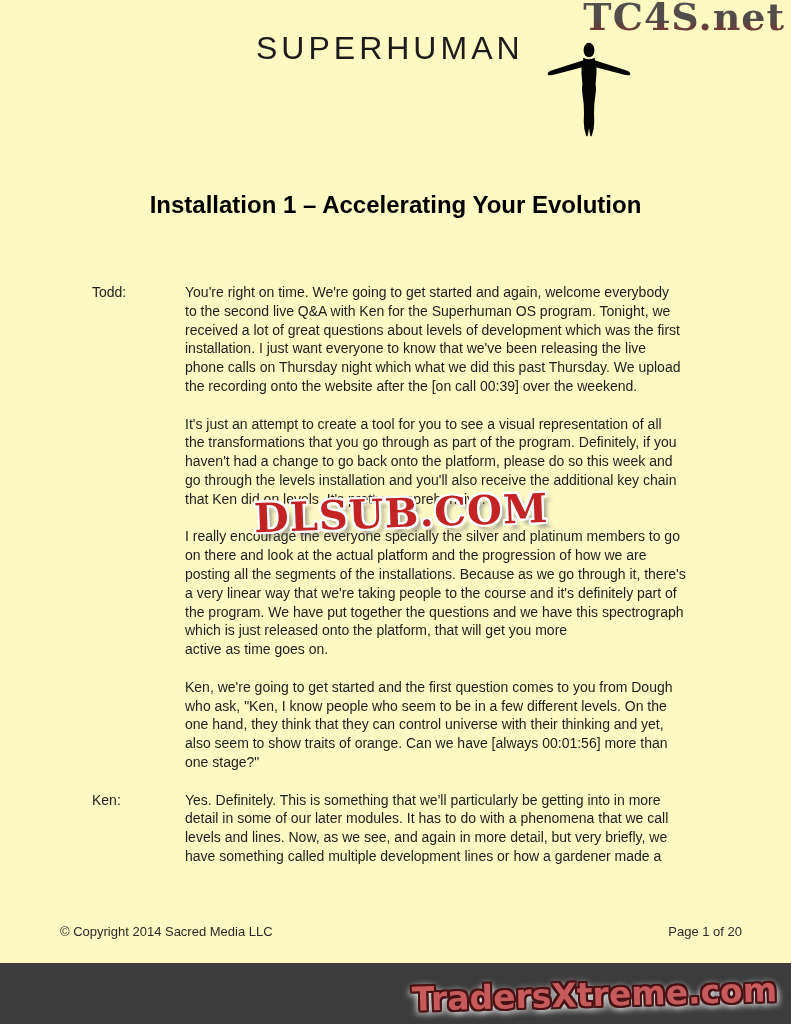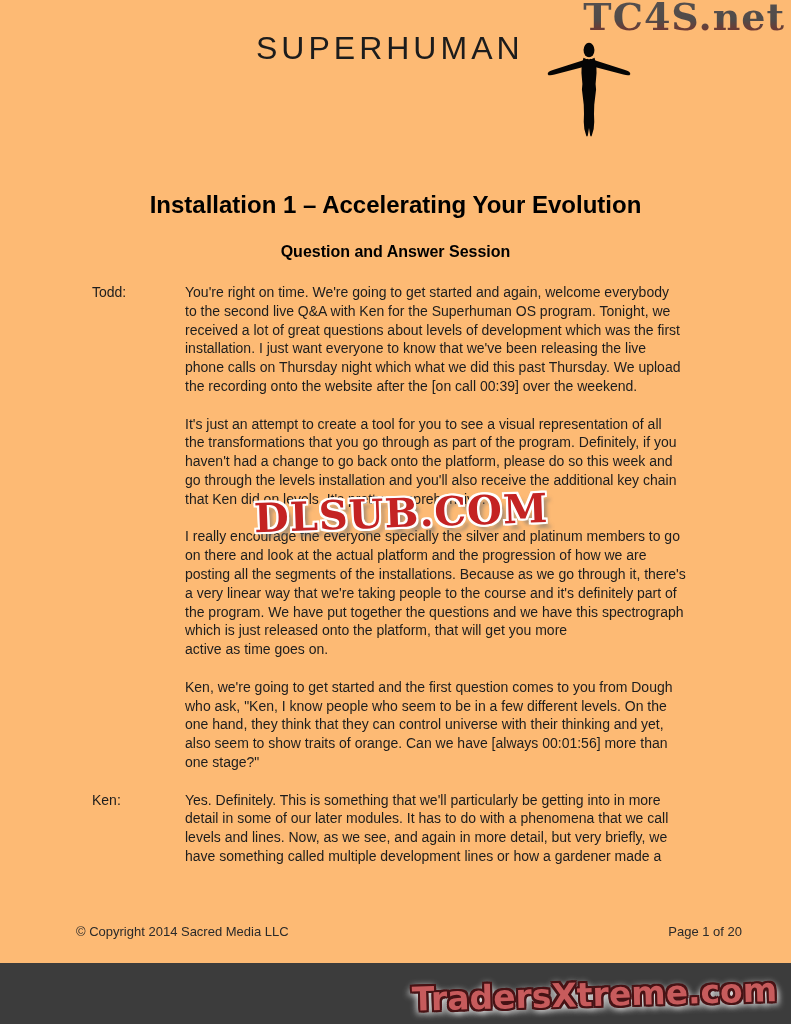--- a/index.html
+++ b/index.html
@@ -1,17 +1,17 @@
 <!DOCTYPE html>
 <html><head>
 <meta charset="utf-8">
 <style>
   html,body{margin:0;padding:0;background:#fff;}
   .page{
-    position:relative;width:791px;height:1024px;background:#fdba74;overflow:hidden;
+    position:relative;width:791px;height:1024px;background:#fef9c3;overflow:hidden;
     font-family:"Liberation Sans",sans-serif;color:#1d1d1d;
   }
   
   .tc4s{
     position:absolute;top:-6px;right:6px;
     font-family:"DejaVu Serif",serif;font-weight:bold;font-size:38px;letter-spacing:1px;
     background:linear-gradient(180deg,#565150 0%,#514b49 58%,#6e3a33 80%,#b0443a 94%,#c6473b 100%);
     -webkit-background-clip:text;background-clip:text;color:transparent;
   }
   
@@ -49,21 +49,21 @@
       -2px -2px 0 #fff, 2px -2px 0 #fff, -2px 2px 0 #fff, 2px 2px 0 #fff,
       -2px 0 0 #fff, 2px 0 0 #fff, 0 -2px 0 #fff, 0 2px 0 #fff,
       5px 6px 4px rgba(110,110,110,0.55);
   }
   
   .footer{
     position:absolute;left:0;top:924px;width:791px;
     display:flex;justify-content:space-between;
     padding:0;box-sizing:border-box;font-size:13px;color:#2a2a2a;
   }
-  .footer .left{margin-left:76px;}
+  .footer .left{margin-left:60px;}
   .footer .right{margin-right:49px;}
   
   .bottom-bar{
     position:absolute;left:0;top:963px;width:791px;height:61px;background:#3c3c3c;
   }
   .traders{
     position:absolute;right:14px;top:12px;
     font-family:"DejaVu Sans",sans-serif;font-weight:bold;font-size:33px;letter-spacing:0px;
     color:#c75b5c;transform:rotate(-1.5deg);white-space:nowrap;
     text-shadow:
@@ -106,21 +106,20 @@
                  Q39.8,87 39.8,79
                  Q40.3,72 39.8,62
                  L38,47
                  Q39,42 38,36
                  Q36.5,26 39.5,15.5 Z"></path>
       </g>
     </svg>
   </div>
 
   <div class="doc-title">Installation 1 – Accelerating Your Evolution</div>
-  <div class="doc-subtitle">Question and Answer Session</div>
 
   <div class="transcript">
     <div class="speech">
       <div class="speaker">Todd:</div>
       <div class="paragraphs">
         <p class="para">You're right on time. We're going to get started and again, welcome everybody
 to the second live Q&amp;A with Ken for the Superhuman OS program. Tonight, we
 received a lot of great questions about levels of development which was the first
 installation. I just want everyone to know that we've been releasing the live
 phone calls on Thursday night which what we did this past Thursday. We upload

